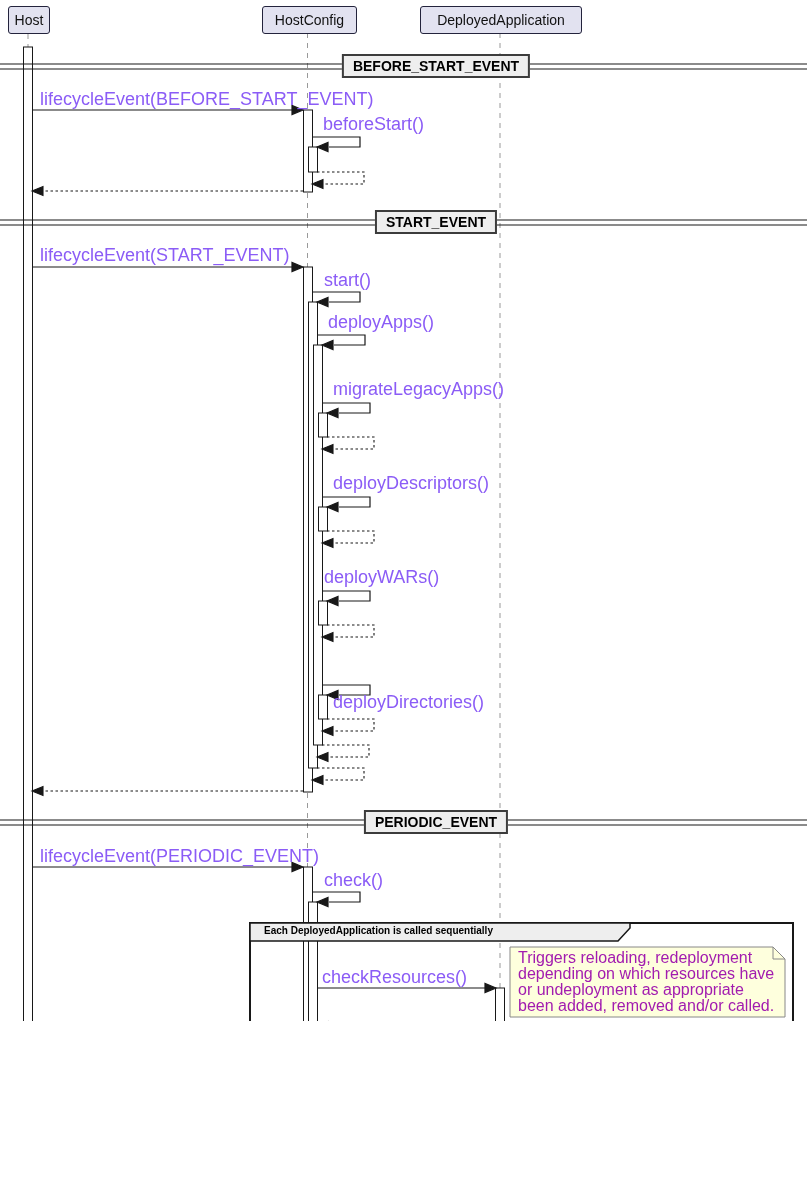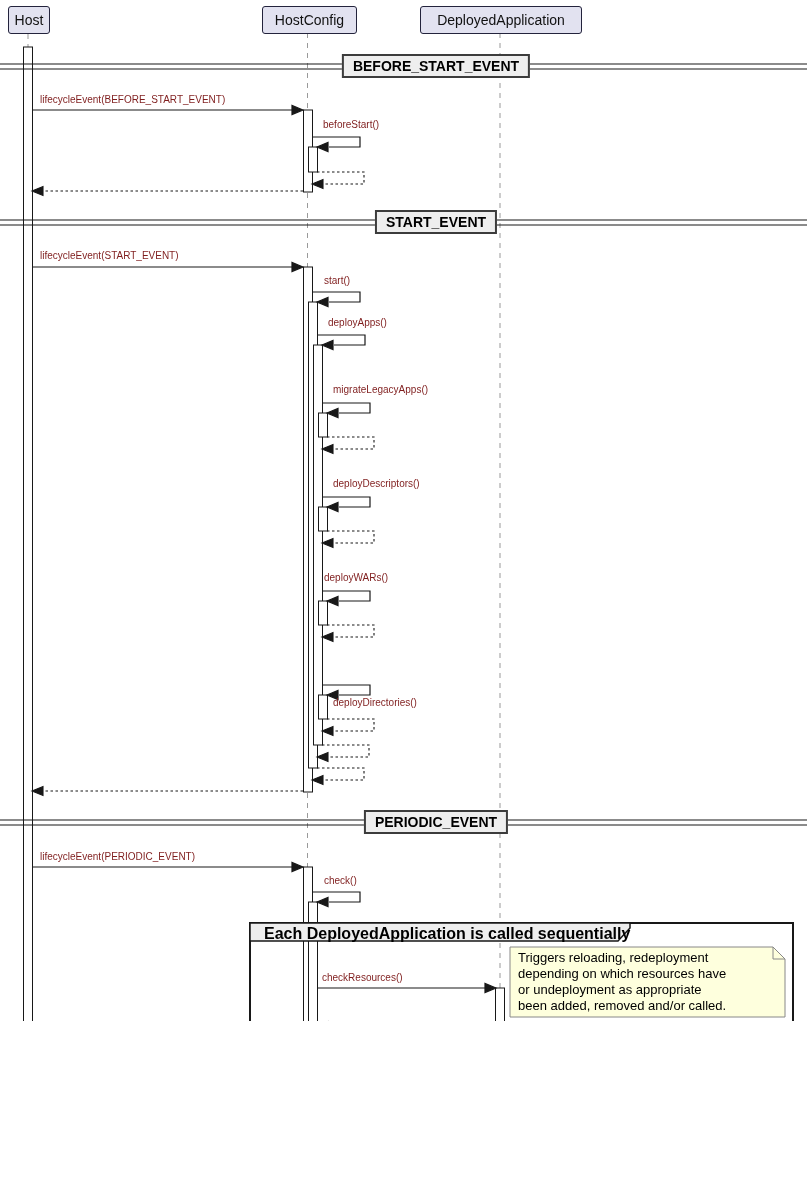--- a/index.html
+++ b/index.html
@@ -5,23 +5,23 @@
   html,body{margin:0;padding:0;background:#fff;}
   .diagram{position:relative;width:807px;height:1021px;background:#ffffff;
            font-family:Liberation Sans, sans-serif;overflow:hidden;color:#111;}
   .diagram svg{position:absolute;left:0;top:0;}
   .pbox{position:absolute;height:26px;background:#E2E2F0;border:1.5px solid #23233c;
         border-radius:3px;display:flex;align-items:center;justify-content:center;
         font-size:14px;color:#111;}
   .divbox{position:absolute;left:400px;transform:translateX(-50%);background:#EEEEEE;
           border:2px solid #3c3c3c;font-weight:bold;font-size:14px;padding:2px 9px;
           white-space:nowrap;color:#000;margin-left:36px;}
-  .mlabel{position:absolute;font-size:10px;white-space:nowrap;color:#7f1d1d;height:15px;line-height:15px;}
-  .glabel{position:absolute;font-size:16px;font-weight:bold;white-space:nowrap;color:#000;}
-  .ntext{position:absolute;font-size:13px;line-height:16px;color:#000000;}
+  .mlabel{position:absolute;font-size:18px;white-space:nowrap;color:#8b5cf6;height:15px;line-height:15px;}
+  .glabel{position:absolute;font-size:10px;font-weight:bold;white-space:nowrap;color:#000;}
+  .ntext{position:absolute;font-size:16px;line-height:16px;color:#a21caf;}
   .ntext div{white-space:nowrap;}
 </style>
 </head>
 <body>
 
 <div class="diagram">
 
 <svg width="807" height="1177" viewBox="0 0 807 1177">
 
   <g stroke="#999999" stroke-width="1" stroke-dasharray="5,5">

